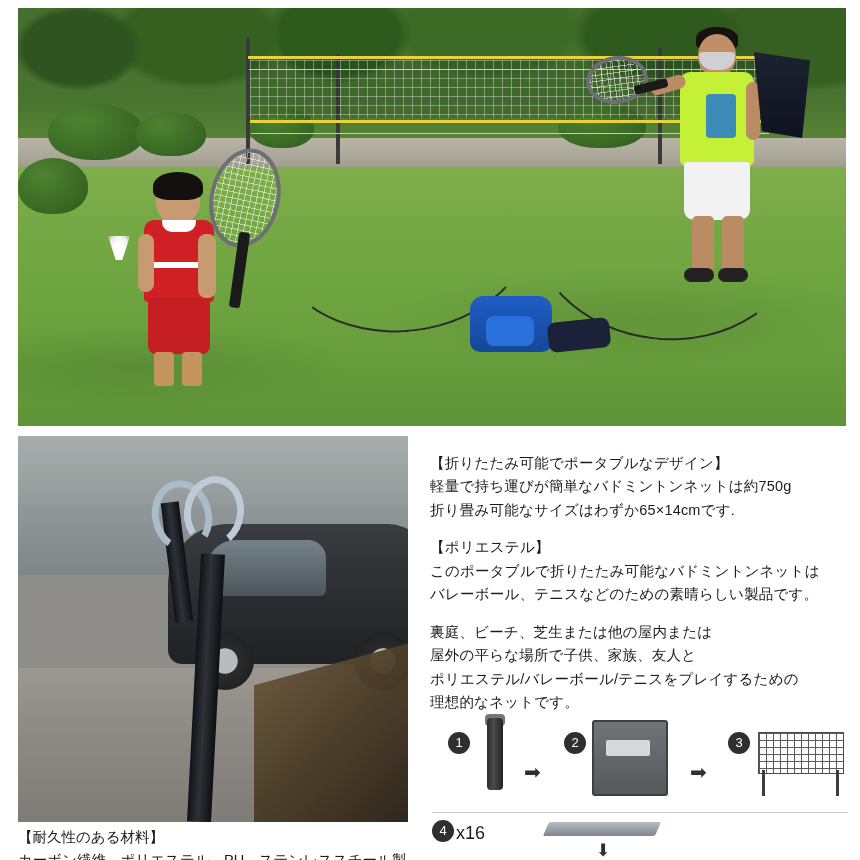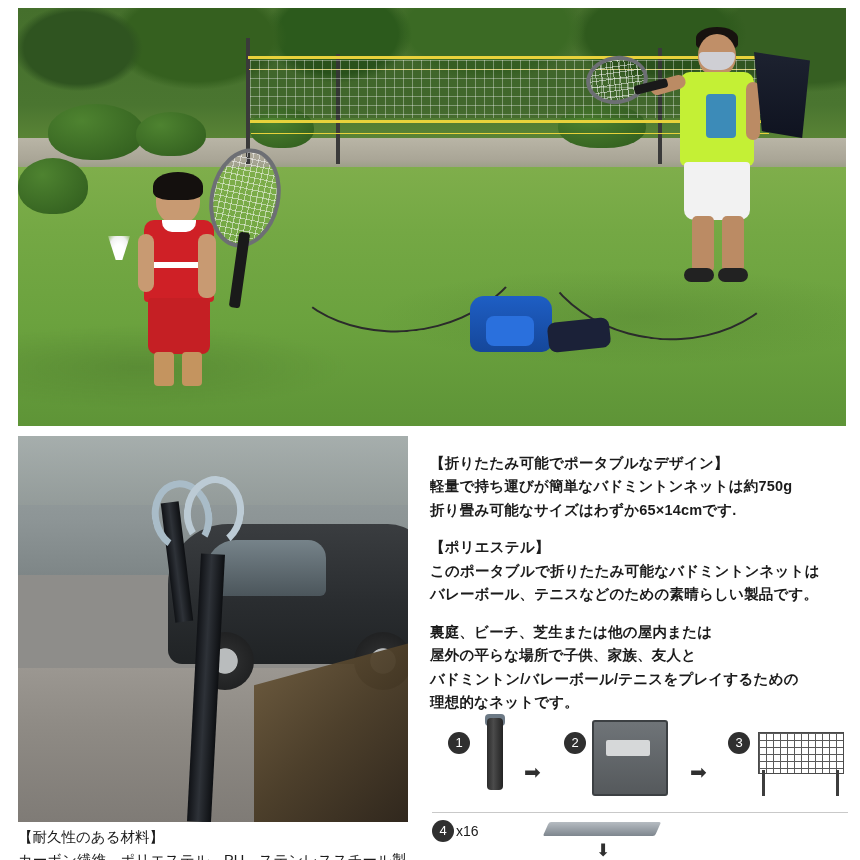--- a/index.html
+++ b/index.html
@@ -195,21 +195,21 @@
   .p2-pole { position: absolute; background: linear-gradient(to right, #101216, #2e3238 45%, #0d0f12); }
   .p2-clamp { position: absolute; border: 7px solid #9fb3bf; border-radius: 50%; }
   .p2-net { position: absolute; left: 236px; top: 206px; width: 160px; height: 180px;
     background: linear-gradient(135deg, #6d5a3c 0%, #4a3c27 50%, #2b2218 100%);
     clip-path: polygon(0 24%, 100% 0, 100% 100%, 0 100%);
     opacity: .95; }
 
   
   .text-col {
     position: absolute;
-    left: 430px; top: 452px; width: 420px; font-weight: bold;
+    left: 430px; top: 452px; width: 420px;
   }
   .para {
     color: #1b1b1b;
     font-size: 14.5px;
     line-height: 1.62;
     margin: 0 0 16px 0;
     letter-spacing: 0.2px;
     white-space: pre-line;
   }
   .para.tight { margin-bottom: 14px; }
@@ -368,21 +368,21 @@
 
   <div class="text-col">
     <p class="para tight">【折りたたみ可能でポータブルなデザイン】
 軽量で持ち運びが簡単なバドミントンネットは約750g
 折り畳み可能なサイズはわずか65×14cmです.</p>
     <p class="para tight">【ポリエステル】
 このポータブルで折りたたみ可能なバドミントンネットは
 バレーボール、テニスなどのための素晴らしい製品です。</p>
     <p class="para">裏庭、ビーチ、芝生または他の屋内または
 屋外の平らな場所で子供、家族、友人と
-バドミントン/バレーボール/テニスをプレイするための
+ポリエステル/バレーボール/テニスをプレイするための
 理想的なネットです。</p>
   </div>
 
   <div>
     <div class="step-badge" style="left:448px; top:732px;">1</div>
     <div class="st-bagicon-cap"></div>
     <div class="st-bagicon"></div>
 
     <div class="arrow" style="left:524px; top:762px;">➡</div>
 
@@ -395,21 +395,21 @@
     <div class="step-badge" style="left:728px; top:732px;">3</div>
     <div class="st-net">
       <div class="st-net-mesh"></div>
       <div class="st-net-leg" style="left:10px; top:48px;"></div>
       <div class="st-net-leg" style="left:84px; top:48px;"></div>
     </div>
 
     <div class="st-rule"></div>
 
     <div class="step-badge" style="left:432px; top:820px;">4</div>
-    <div style="position:absolute; left:456px; top:823px; font-size:14px; color:#1b1b1b;">x16</div>
+    <div style="position:absolute; left:456px; top:823px; font-size:18px; color:#1b1b1b;">x16</div>
     <div class="st-rod"></div>
     <div class="down-arrow">⬇</div>
   </div>
 
   <div class="bottom-caption">【耐久性のある材料】
 カーボン繊維、ポリエステル、PU、ステンレススチール製の</div>
 
 </div>
 
 </body></html>

